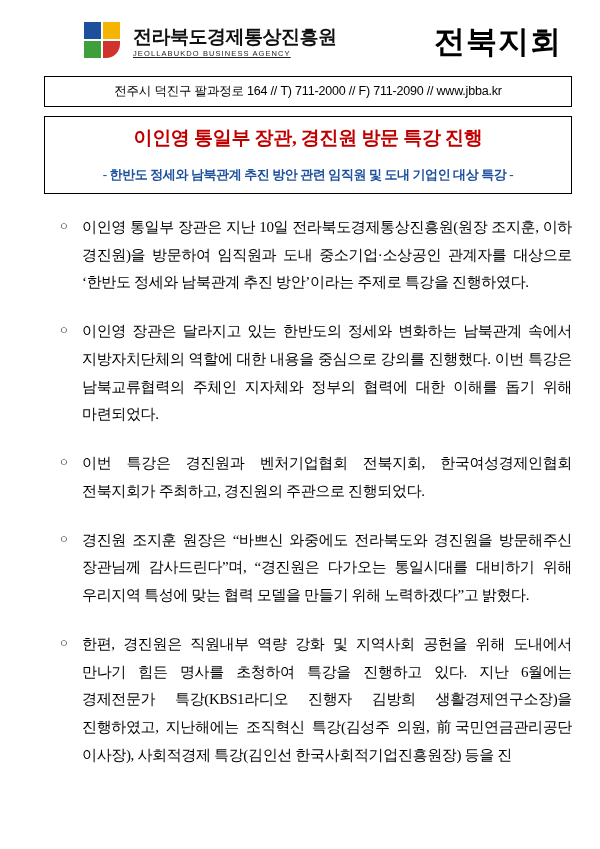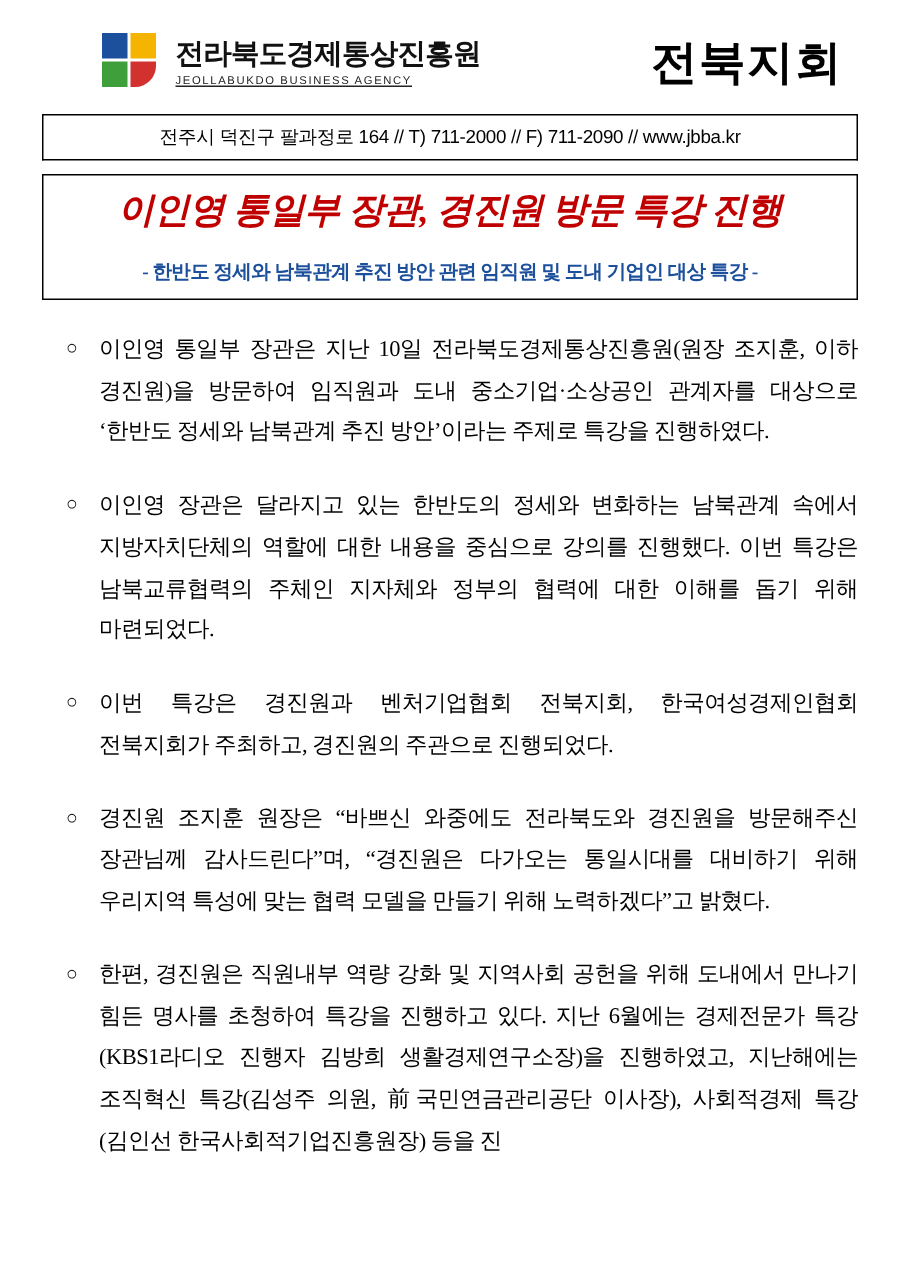--- a/index.html
+++ b/index.html
@@ -12,21 +12,21 @@
     height: 849px;
     font-family: "Liberation Serif", serif;
     color: #000000;
     position: relative;
     overflow: hidden;
   }
   .page {
     width: 600px;
     height: 849px;
     box-sizing: border-box;
-    padding: 14px 28px 0 28px;
+    padding: 14px 28px 0 44px;
     position: relative;
   }
 
   
   .masthead {
     display: flex;
     align-items: center;
     justify-content: space-between;
     height: 56px;
     padding: 0 4px 0 40px;
@@ -106,25 +106,24 @@
 
   
   .title-box {
     border: 1px solid #000;
     margin-top: 9px;
     padding: 10px 6px 9px 6px;
     text-align: center;
   }
   .title-main {
     color: #c00000;
-    font-size: 24px;
+    font-size: 19px;
     font-weight: bold;
     letter-spacing: -0.3px;
     line-height: 1.2;
-    font-style: italic;
   }
   .title-sub {
     color: #1c4f9c;
     font-size: 13px;
     font-weight: bold;
     letter-spacing: -0.4px;
     margin-top: 16px;
   }
 
   

